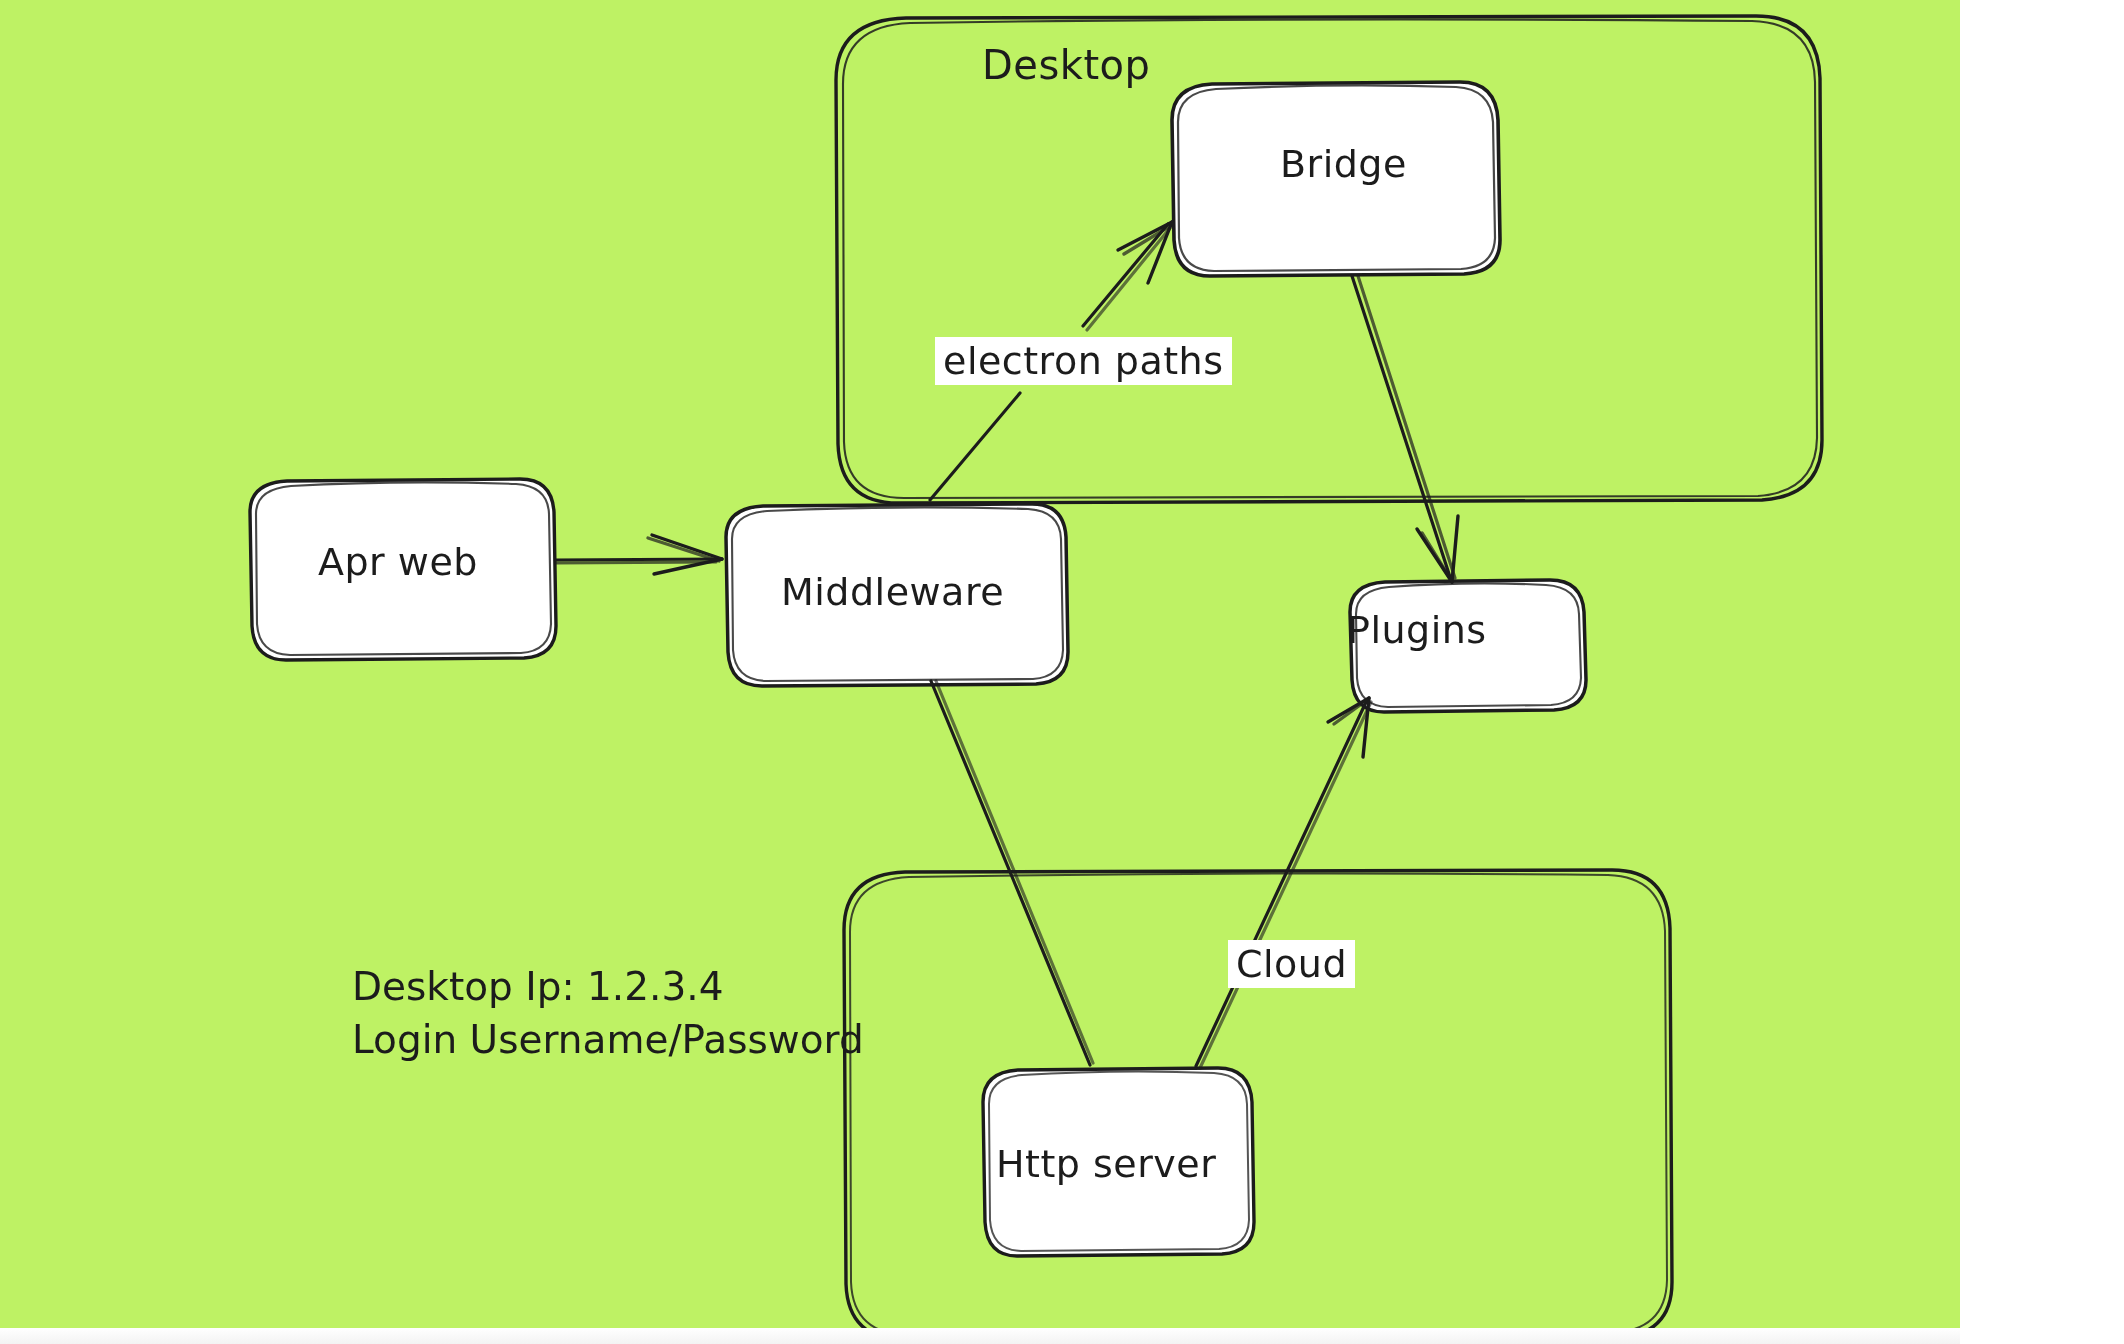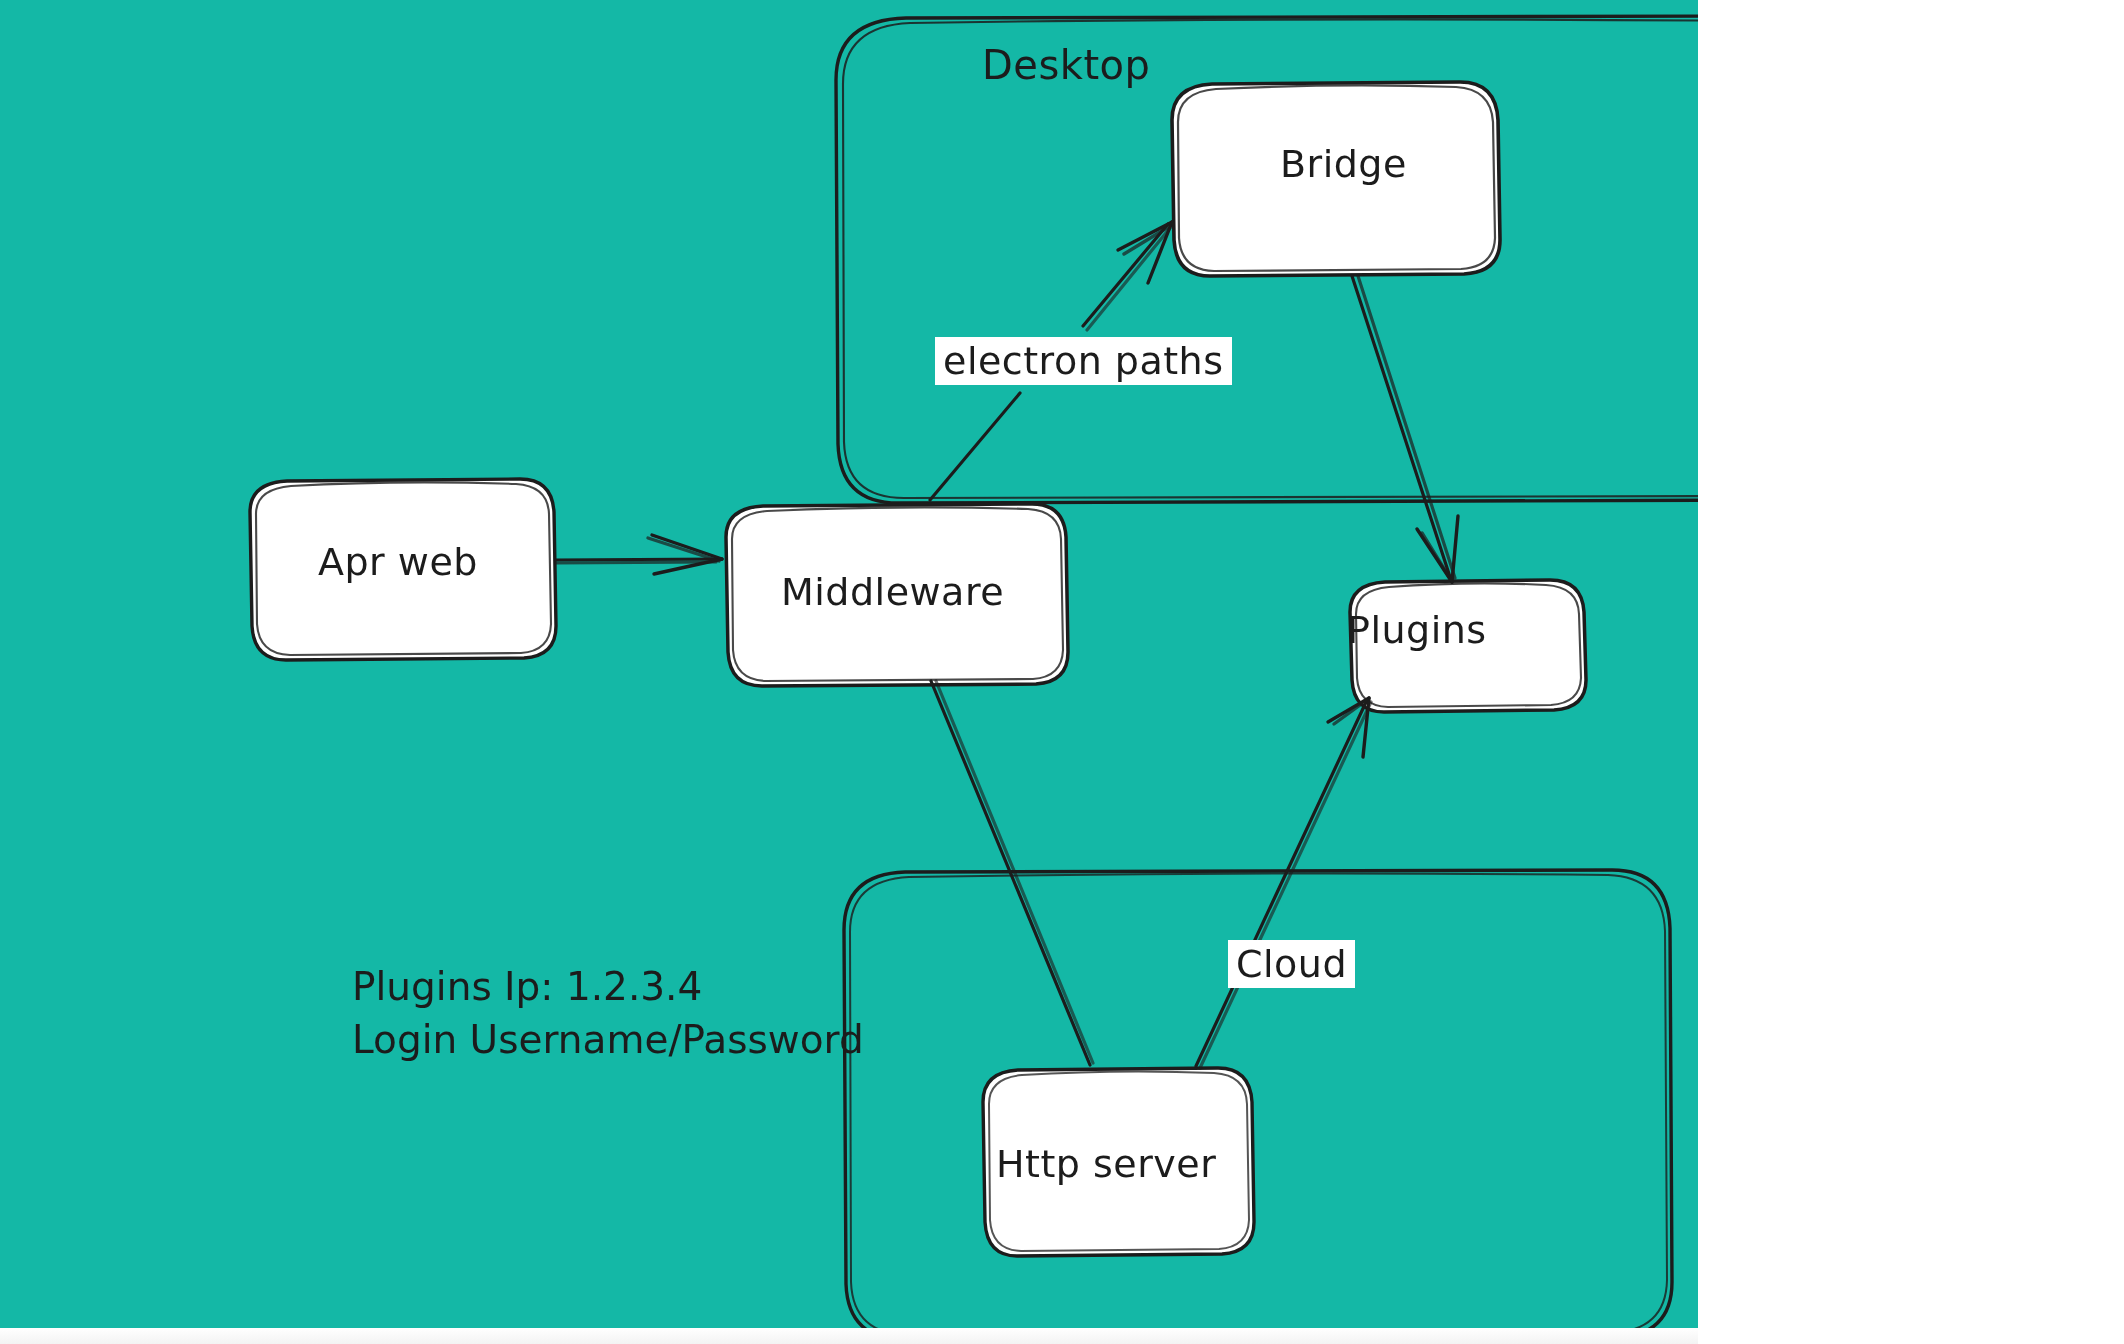--- a/index.html
+++ b/index.html
@@ -3,23 +3,23 @@
 <meta charset="utf-8">
 <title>Architecture Diagram</title>
 <style>
   html, body {
     margin: 0;
     padding: 0;
     background: #ffffff;
   }
   #canvas {
     position: relative;
-    width: 1698px;
+    width: 1960px;
     height: 1344px;
-    background: #14b8a6;
+    background: #bef264;
     overflow: hidden;
     font-family: "DejaVu Sans", sans-serif;
   }
   #canvas svg.layer {
     position: absolute;
     top: 0;
     left: 0;
     width: 2124px;
     height: 1344px;
   }
@@ -185,19 +185,19 @@
 
   <div class="label node-label" style="left: 1347px; top: 608px;">Plugins</div>
 
   <div class="label node-label" style="left: 996px; top: 1142px;">Http server</div>
 
   <div class="label edge-label" style="left: 935px; top: 337px;">electron paths</div>
 
 
   <div class="label edge-label" style="left: 1228px; top: 940px;">Cloud</div>
 
-  <div class="note-block" style="left: 352px; top: 962px;">Plugins Ip: 1.2.3.4</div>
+  <div class="note-block" style="left: 352px; top: 962px;">Desktop Ip: 1.2.3.4</div>
 
   <div class="note-block" style="left: 352px; top: 1015px;">Login Username/Password</div>
 
   <div class="bottom-band"></div>
 
 </div>
 
 </body></html>

